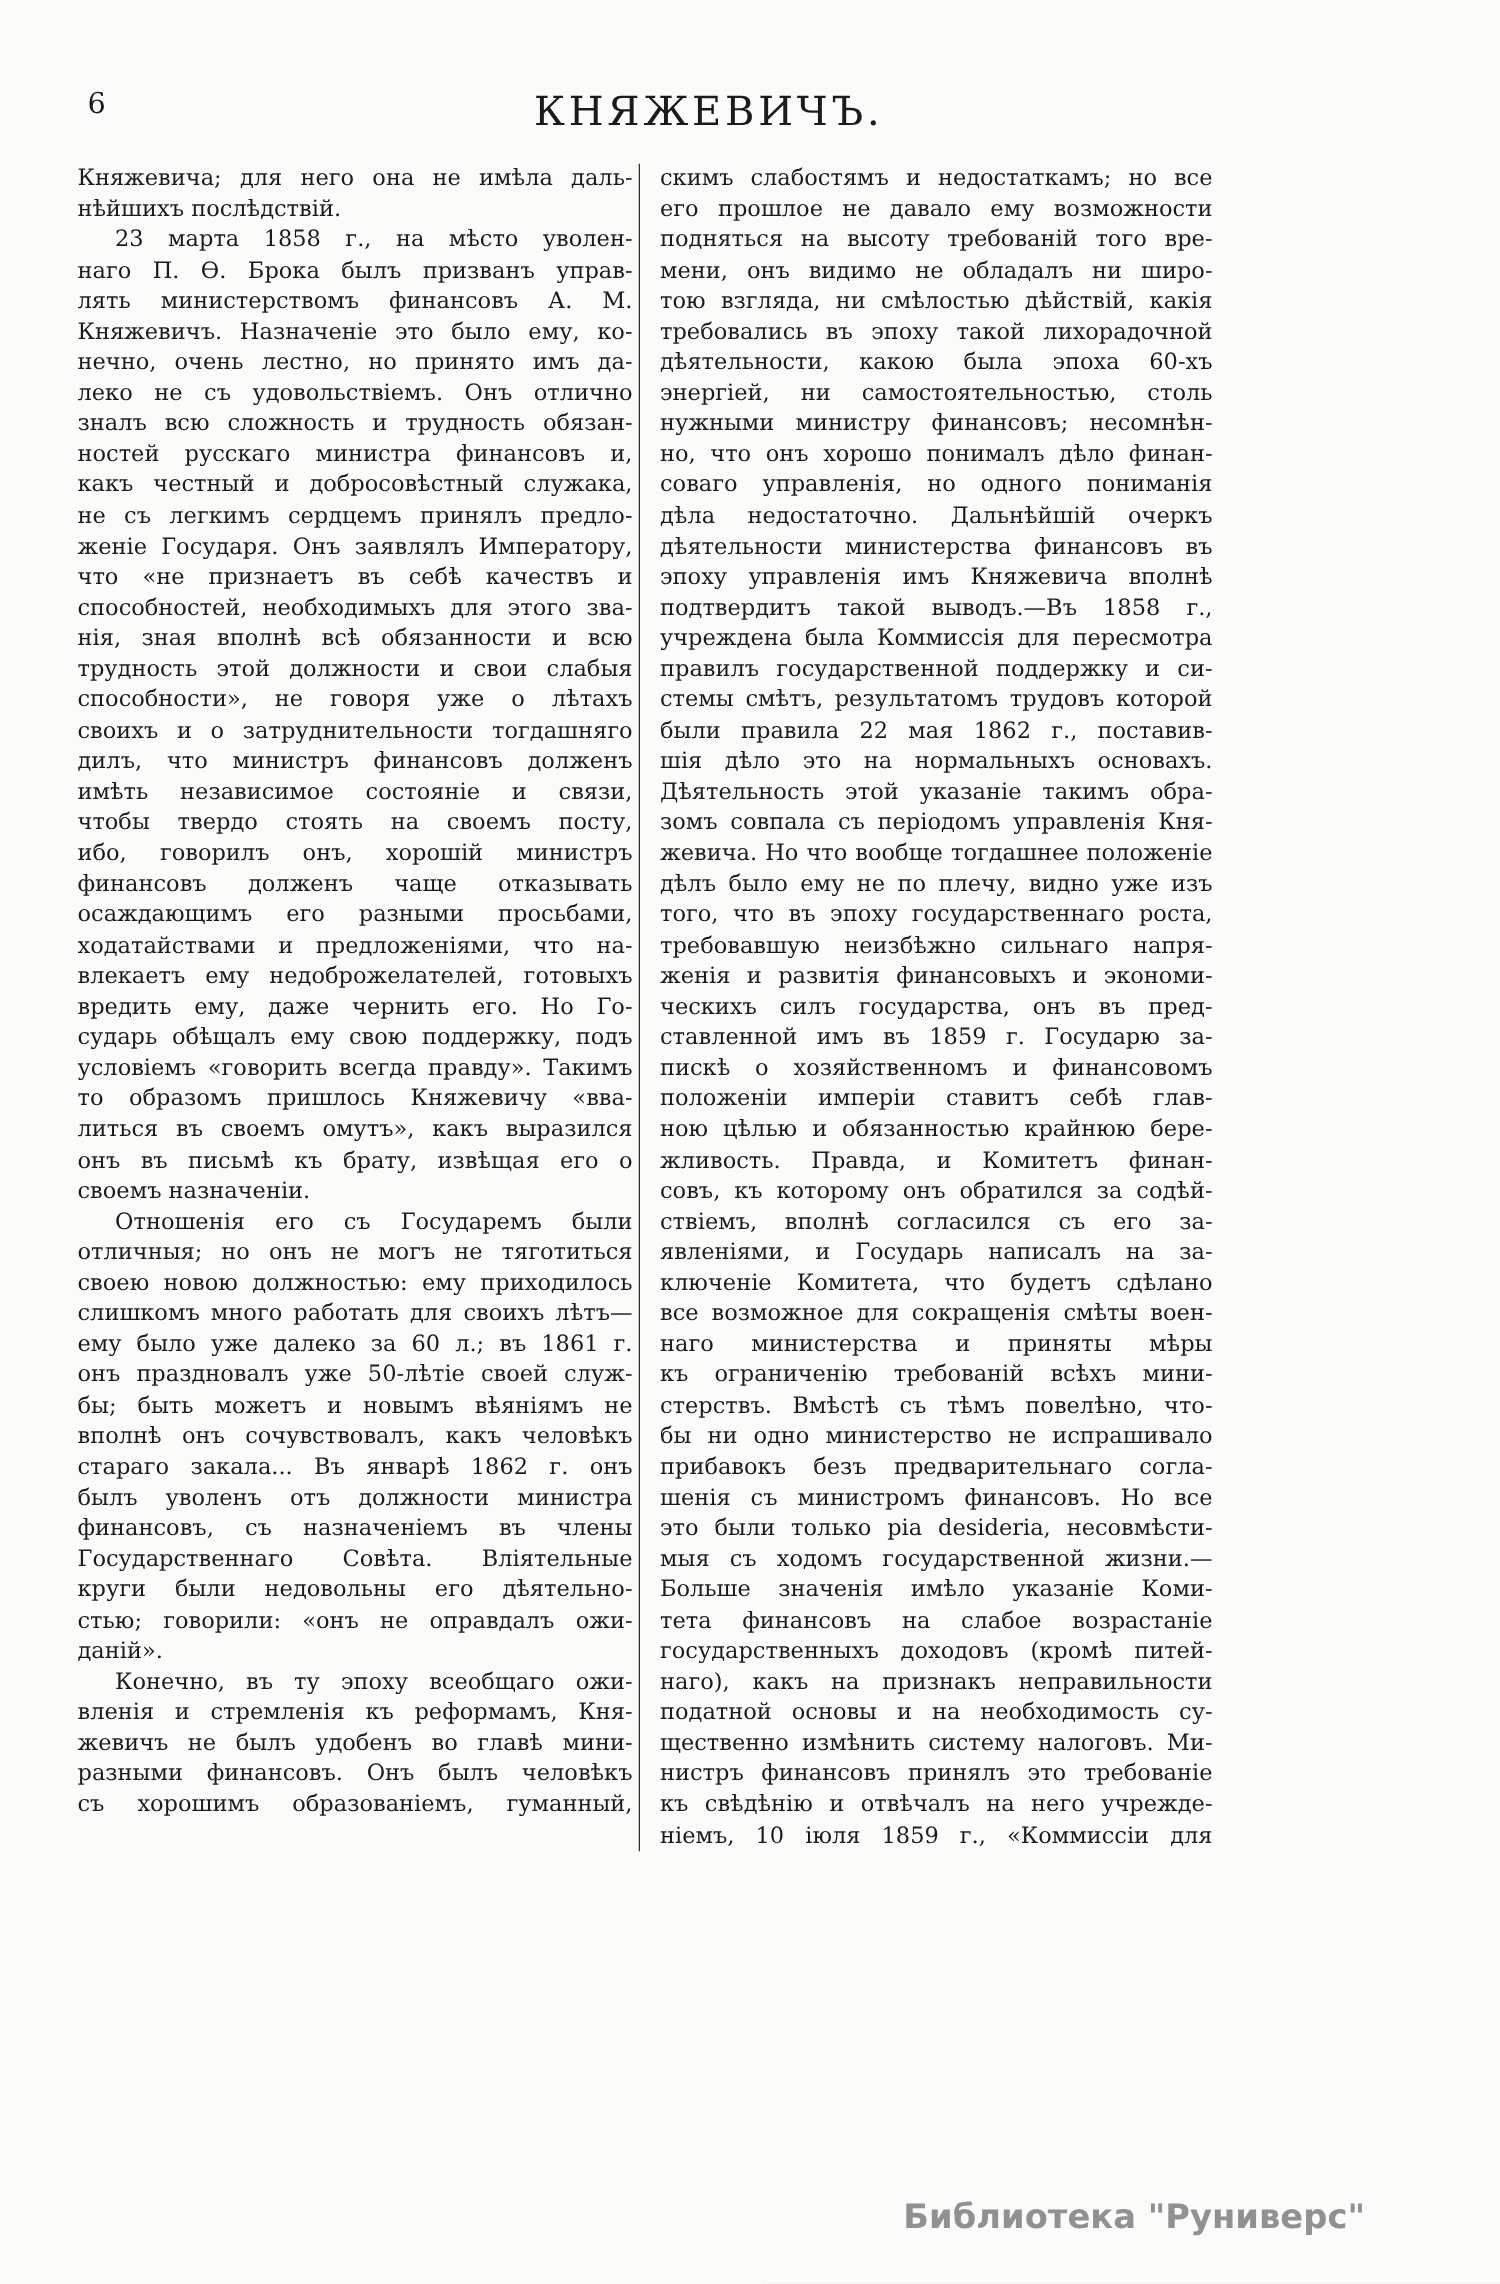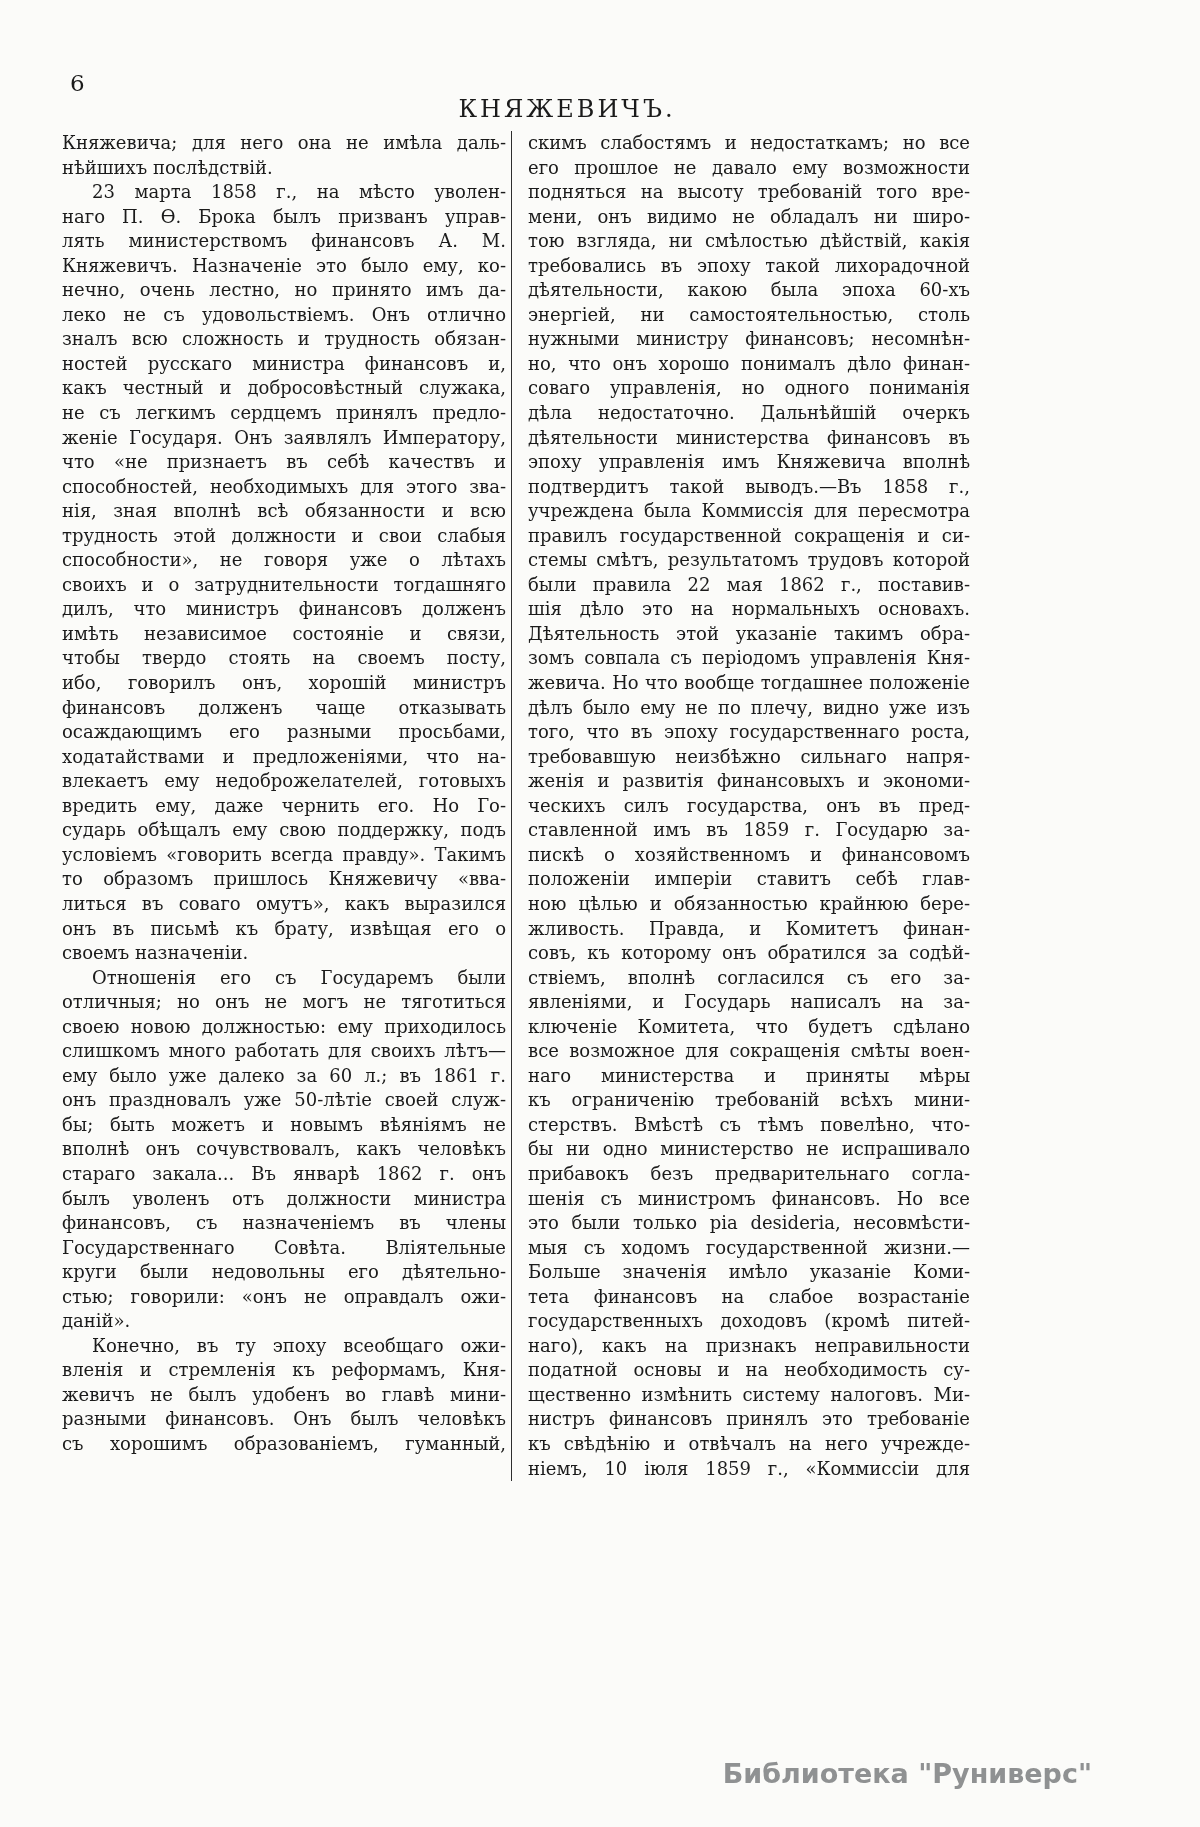--- a/index.html
+++ b/index.html
@@ -12,24 +12,23 @@
     color:#1b1b1b;
     overflow:hidden;
   }
   .page-number {
     position:absolute; left:70px; top:70px;
     font-size:23px;
   }
   .header-title {
     position:absolute; left:62px; top:70px; width:1010px;
     text-align:center;
-    font-size:24px;
+    font-size:32px;
     letter-spacing:3px;
     font-weight:normal;
-    margin-top:25px;
   }
   .columns {
     position:absolute; left:62px; top:131px;
     width:908px;
     display:flex;
   }
   .col { width:444px; }
   .col-divider {
     width:1px;
     background:#2e2e2e;
@@ -94,21 +93,21 @@
         <div class="tline">чтобы твердо стоять на своемъ посту,</div>
         <div class="tline">ибо, говорилъ онъ, хорошій министръ</div>
         <div class="tline">финансовъ долженъ чаще отказывать</div>
         <div class="tline">осаждающимъ его разными просьбами,</div>
         <div class="tline">ходатайствами и предложеніями, что на-</div>
         <div class="tline">влекаетъ ему недоброжелателей, готовыхъ</div>
         <div class="tline">вредить ему, даже чернить его. Но Го-</div>
         <div class="tline">сударь обѣщалъ ему свою поддержку, подъ</div>
         <div class="tline">условіемъ «говорить всегда правду». Такимъ</div>
         <div class="tline">то образомъ пришлось Княжевичу «вва-</div>
-        <div class="tline">литься въ соваго омутъ», какъ выразился</div>
+        <div class="tline">литься въ своемъ омутъ», какъ выразился</div>
         <div class="tline">онъ въ письмѣ къ брату, извѣщая его о</div>
         <div class="tline final">своемъ назначеніи.</div>
         <div class="tline indented">Отношенія его съ Государемъ были</div>
         <div class="tline">отличныя; но онъ не могъ не тяготиться</div>
         <div class="tline">своею новою должностью: ему приходилось</div>
         <div class="tline">слишкомъ много работать для своихъ лѣтъ—</div>
         <div class="tline">ему было уже далеко за 60 л.; въ 1861 г.</div>
         <div class="tline">онъ праздновалъ уже 50-лѣтіе своей служ-</div>
         <div class="tline">бы; быть можетъ и новымъ вѣяніямъ не</div>
         <div class="tline">вполнѣ онъ сочувствовалъ, какъ человѣкъ</div>
@@ -136,21 +135,21 @@
         <div class="tline">дѣятельности, какою была эпоха 60-хъ</div>
         <div class="tline">энергіей, ни самостоятельностью, столь</div>
         <div class="tline">нужными министру финансовъ; несомнѣн-</div>
         <div class="tline">но, что онъ хорошо понималъ дѣло финан-</div>
         <div class="tline">соваго управленія, но одного пониманія</div>
         <div class="tline">дѣла недостаточно. Дальнѣйшій очеркъ</div>
         <div class="tline">дѣятельности министерства финансовъ въ</div>
         <div class="tline">эпоху управленія имъ Княжевича вполнѣ</div>
         <div class="tline">подтвердитъ такой выводъ.—Въ 1858 г.,</div>
         <div class="tline">учреждена была Коммиссія для пересмотра</div>
-        <div class="tline">правилъ государственной сокращенія и си-</div>
+        <div class="tline">правилъ государственной поддержку и си-</div>
         <div class="tline">стемы смѣтъ, результатомъ трудовъ которой</div>
         <div class="tline">были правила 22 мая 1862 г., поставив-</div>
         <div class="tline">шія дѣло это на нормальныхъ основахъ.</div>
         <div class="tline">Дѣятельность этой указаніе такимъ обра-</div>
         <div class="tline">зомъ совпала съ періодомъ управленія Кня-</div>
         <div class="tline">жевича. Но что вообще тогдашнее положеніе</div>
         <div class="tline">дѣлъ было ему не по плечу, видно уже изъ</div>
         <div class="tline">того, что въ эпоху государственнаго роста,</div>
         <div class="tline">требовавшую неизбѣжно сильнаго напря-</div>
         <div class="tline">женія и развитія финансовыхъ и экономи-</div>

